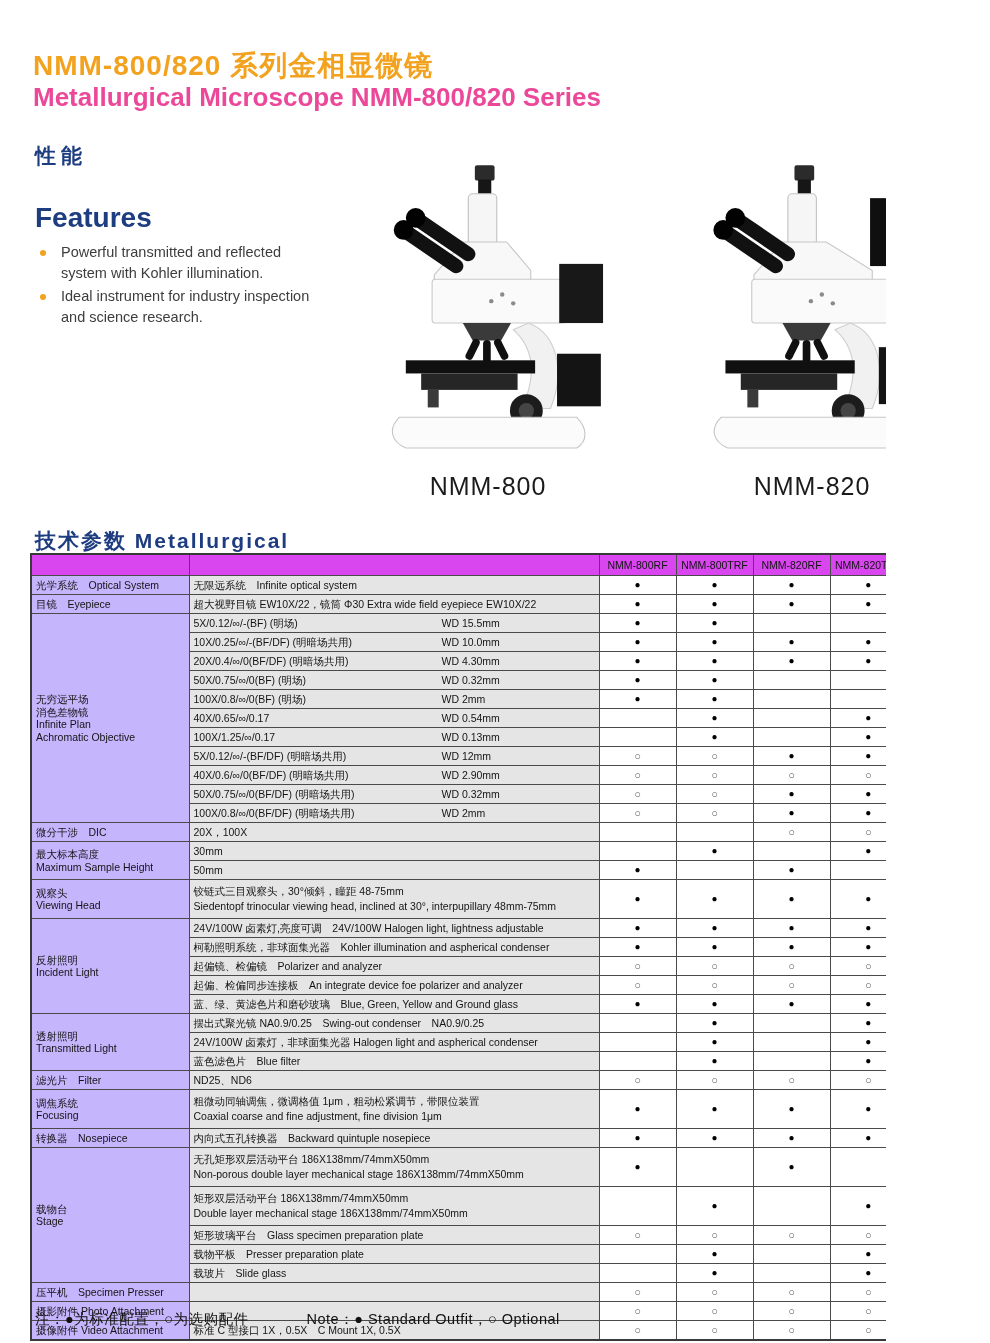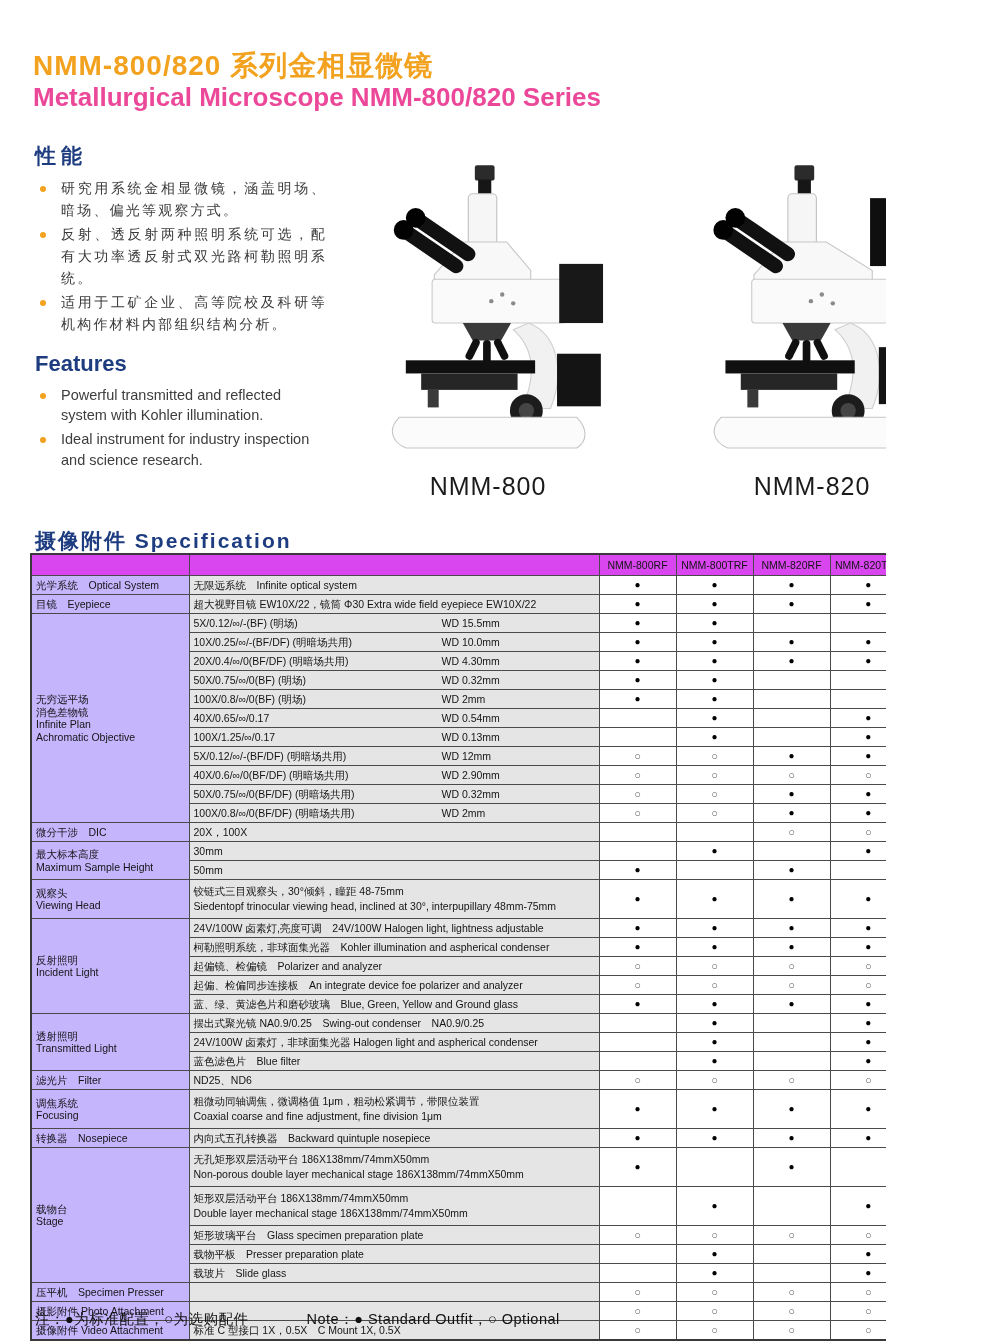--- a/index.html
+++ b/index.html
@@ -8,21 +8,21 @@
 
   
   .titles{position:absolute;left:33px;top:50px;}
   .title-zh{font-size:28px;font-weight:bold;color:#F2A21E;letter-spacing:1px;line-height:1.15;}
   .title-en{font-size:26px;font-weight:bold;color:#ec4899;line-height:1.2;}
 
   
   .left-col{position:absolute;left:35px;top:142px;width:292px;}
   .sec-heading{color:#1E3C80;font-weight:bold;margin:0;}
   .perf-heading{font-size:21px;letter-spacing:5px;}
-  .features-heading{font-size:22px;margin-top:15px;}
+  .features-heading{font-size:28px;margin-top:32px;}
   ul.bullets{list-style:none;margin:8px 0 0 0;padding:0;}
   ul.bullets li{position:relative;padding-left:26px;margin:0 0 3px 0;}
   ul.bullets li::before{content:"";position:absolute;left:5px;top:8px;width:6px;height:6px;
       border-radius:50%;background:#F2A21E;}
   ul.zh li{font-size:14px;line-height:1.55;letter-spacing:2.2px;color:#3a3a3a;text-align:justify;}
   ul.en li{font-size:14.5px;line-height:1.42;color:#3d3d3d;}
 
   
   .photos{position:absolute;left:326px;top:152px;width:648px;height:378px;display:flex;}
   .photo{width:50%;display:flex;flex-direction:column;align-items:center;}
@@ -58,25 +58,20 @@
 
 <div class="page">
 
   <div class="titles">
     <div class="title-zh">NMM-800/820 系列金相显微镜</div>
     <div class="title-en">Metallurgical Microscope NMM-800/820 Series</div>
   </div>
 
   <div class="left-col">
     <h2 class="sec-heading perf-heading">性能</h2>
-    <ul class="bullets zh">
-        <li>研究用系统金相显微镜，涵盖明场、暗场、偏光等观察方式。</li>
-        <li>反射、透反射两种照明系统可选，配有大功率透反射式双光路柯勒照明系统。</li>
-        <li>适用于工矿企业、高等院校及科研等机构作材料内部组织结构分析。</li>
-      </ul>
     <h2 class="sec-heading features-heading">Features</h2>
     <ul class="bullets en">
         <li>Powerful transmitted and reflected system with Kohler illumination.</li>
         <li>Ideal instrument for industry inspection and science research.</li>
       </ul>
   </div>
 
   <div class="photos">
     <div class="photo">
       <svg class="micro" viewBox="0 0 230 270" aria-hidden="true">
@@ -142,21 +137,21 @@
         <rect x="56" y="207" width="10" height="16" fill="#3a3a3a"></rect>
         <rect x="176" y="168" width="42" height="52" fill="#141414"></rect>
         <circle cx="148" cy="226" r="15" fill="#1c1c1c"></circle>
           <circle cx="148" cy="226" r="7" fill="#454545"></circle>
         <path d="M32 232 L194 232 C204 242 204 254 194 260 L38 260 C24 254 22 242 32 232 Z" fill="#fbfbfb" stroke="#c5c5c5"></path>
       </svg>
       <div class="caption">NMM-820</div>
     </div>
   </div>
 
-  <h2 class="spec-heading">摄像附件  Specification</h2>
+  <h2 class="spec-heading">技术参数  Metallurgical</h2>
 
   <div class="spec-table-wrap">
     <table class="spec">
       <colgroup>
         <col style="width:158px">
           <col style="width:410px">
         <col style="width:77px">
           <col style="width:77px">
           <col style="width:77px">
           <col style="width:77px">

